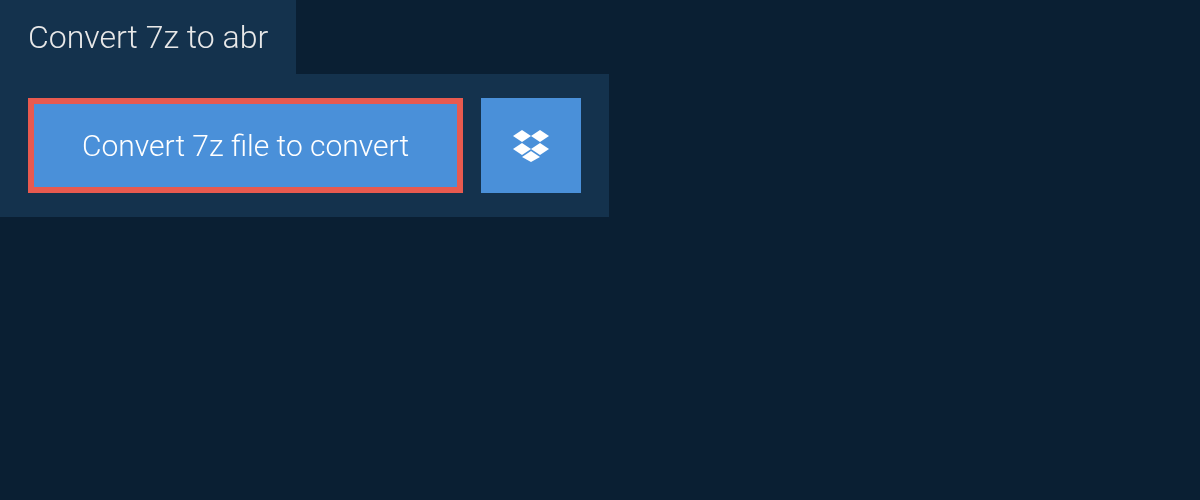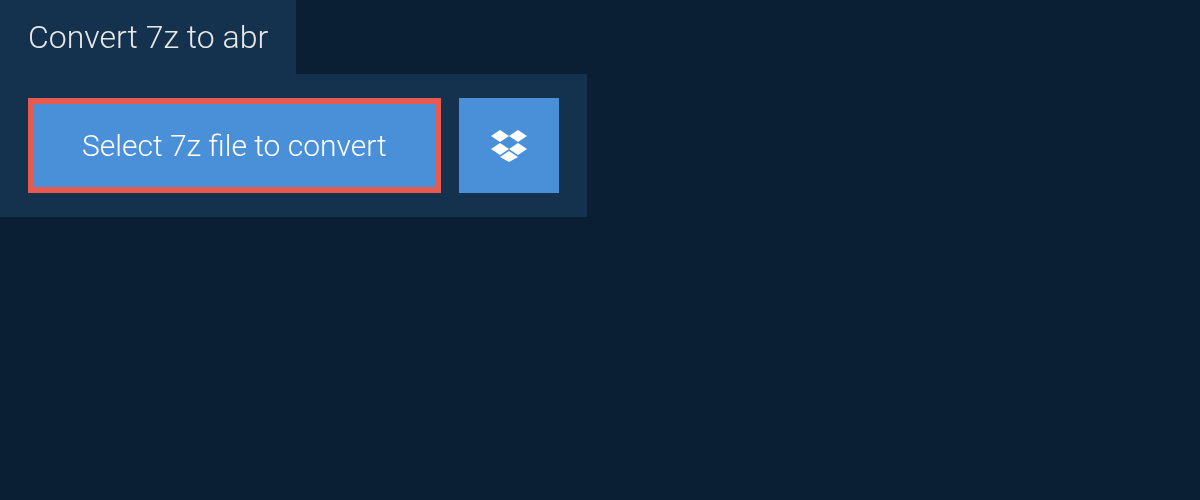--- a/index.html
+++ b/index.html
@@ -69,21 +69,21 @@
 
 <div class="tab-bar">
   <div class="tab">
     <span>Convert 7z to abr</span>
   </div>
 </div>
 
 <div class="panel">
   <div class="select-outline">
     <div class="select-button">
-      <span>Select 7z file to convert</span>
+      <span>Convert 7z file to convert</span>
     </div>
   </div>
   <div class="dropbox-button">
     <span class="dropbox-icon">
       <svg viewBox="0 0 36 32" fill="#ffffff">
         <path d="M9 0 L18 6 L9 12 L0 6 Z"></path>
         <path d="M27 0 L36 6 L27 12 L18 6 Z"></path>
         <path d="M9 13 L18 19 L9 25 L0 19 Z"></path>
         <path d="M27 13 L36 19 L27 25 L18 19 Z"></path>
         <path d="M18 21 L27 27 L18 32 L9 27 Z"></path>

